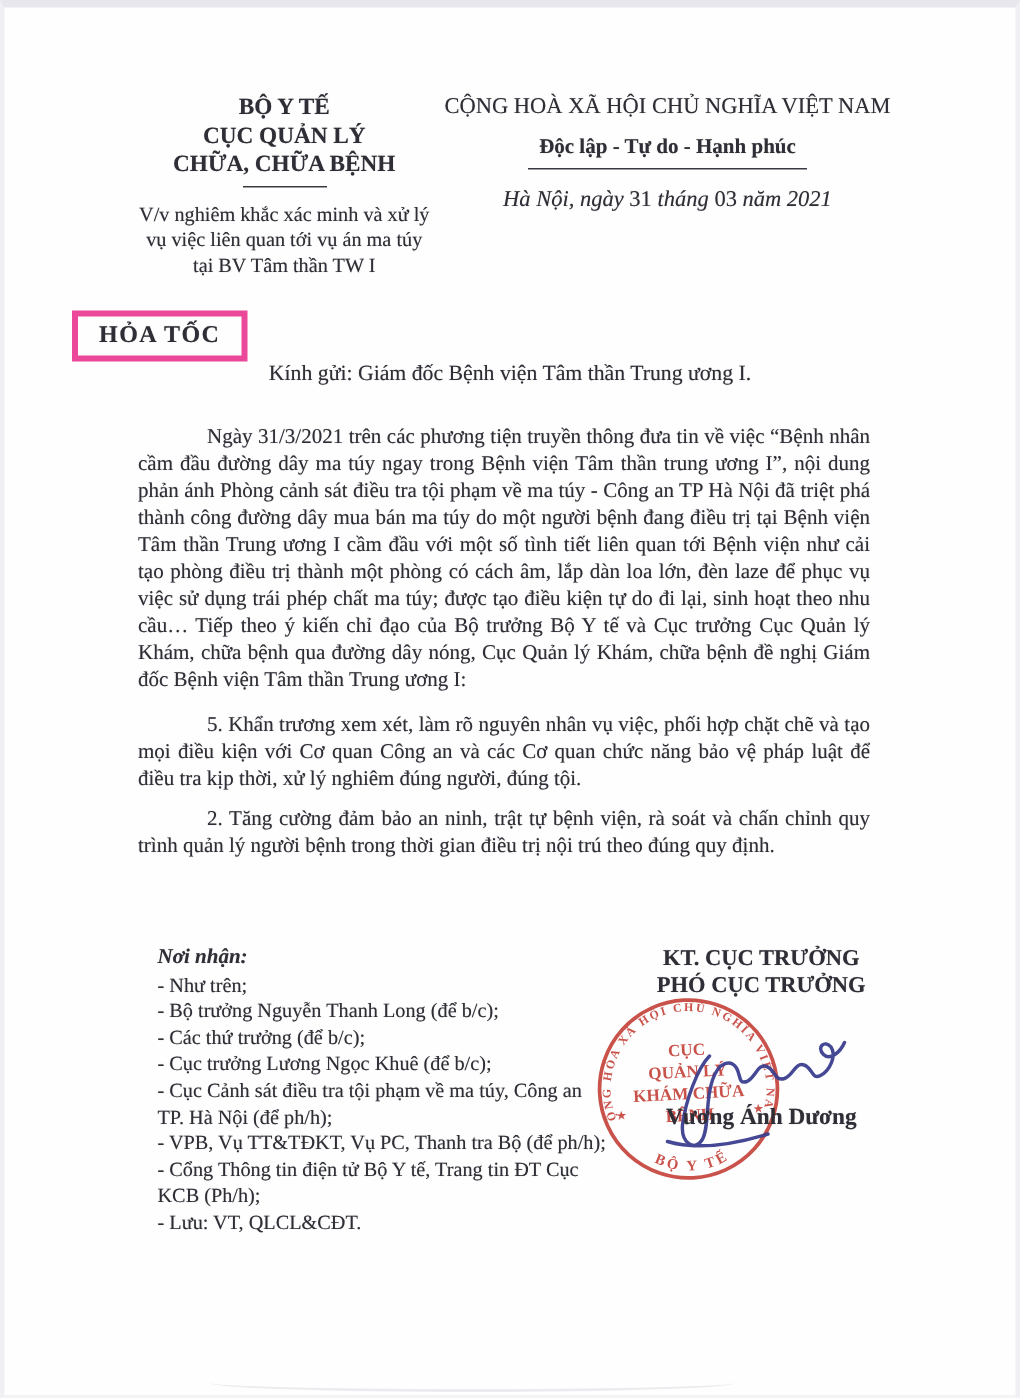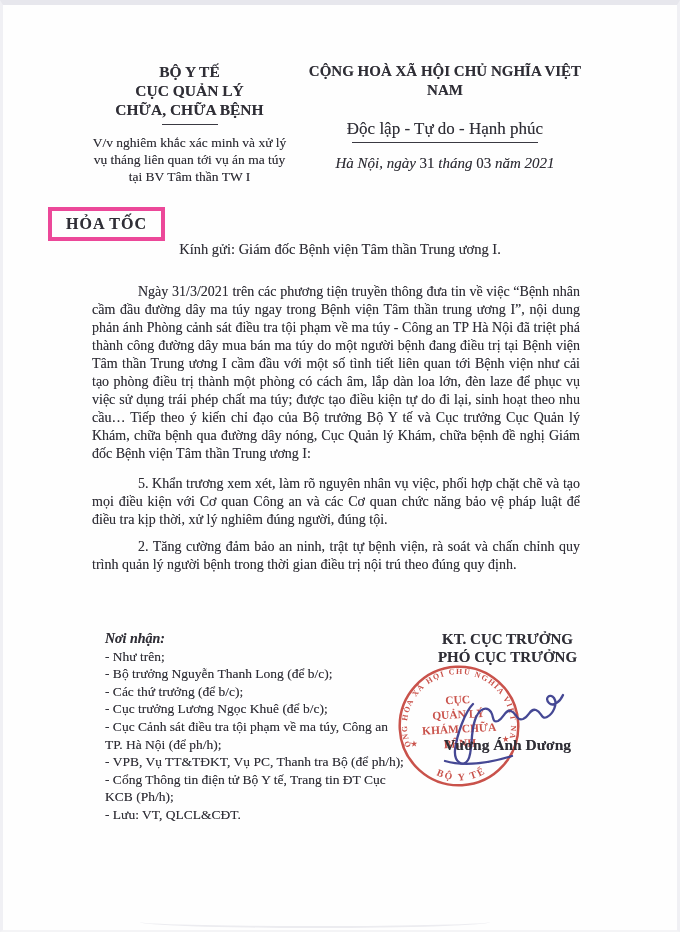--- a/index.html
+++ b/index.html
@@ -9,22 +9,22 @@
     border-right:3px solid #f0f0f4;border-bottom:2px solid #f4f4f6;}
   .txt{color:#2f2e36;text-shadow:0 0 .6px rgba(47,46,54,.45);}
   .abs{position:absolute;}
   
   .hdr-left{left:82px;top:62px;width:215px;text-align:center;}
   .hdr-left .b{font-weight:bold;font-size:15.5px;line-height:19px;}
   .rule-l{width:56px;border:0;border-top:1.4px solid #3a3942;margin:5px auto 9px;}
   .so-line{font-size:14px;line-height:18px;margin-bottom:3px;}
   .subject{font-size:13.5px;line-height:17px;width:196px;margin:0 auto;}
   .hdr-right{left:295px;top:62px;width:300px;text-align:center;}
-  .hdr-right .r1{font-weight:bold;font-size:15px;line-height:19px;}
-  .hdr-right .r2{font-weight:normal;font-size:17px;line-height:18px;margin-top:20px;}
+  .hdr-right .r1{font-weight:normal;font-size:15px;line-height:19px;}
+  .hdr-right .r2{font-weight:bold;font-size:14px;line-height:18px;margin-top:9px;}
   .rule-r{width:186px;border:0;border-top:1.4px solid #3a3942;margin:4px auto 0;}
   .dateline{font-style:italic;font-size:15px;margin-top:12px;}
   .dateline .num{font-style:normal;}
   
   .hoatoc{left:48px;top:207px;border:4px solid #ec4899;padding:4px 14px 4px;
     font-weight:bold;font-size:16px;letter-spacing:1px;background:transparent;}
   .kinhgui{left:0;top:241px;width:680px;text-align:center;font-size:14.5px;}
   
   .body-text{left:92px;top:283px;width:488px;font-size:14px;line-height:18px;}
   .body-text p{margin:0 0 12px;text-align:justify;text-indent:46px;}
@@ -44,21 +44,21 @@
 </head>
 <body>
 
 <div class="photo"></div>
 
 <div class="abs hdr-left txt">
   <div class="b">BỘ Y TẾ</div>
   <div class="b">CỤC QUẢN LÝ</div>
   <div class="b">CHỮA, CHỮA BỆNH</div>
   <hr class="rule-l">
-  <div class="subject">V/v nghiêm khắc xác minh và xử lý vụ tháng liên quan tới vụ án ma túy tại BV Tâm thần TW I</div>
+  <div class="subject">V/v nghiêm khắc xác minh và xử lý vụ việc liên quan tới vụ án ma túy tại BV Tâm thần TW I</div>
 </div>
 
 <div class="abs hdr-right txt">
   <div class="r1">CỘNG HOÀ XÃ HỘI CHỦ NGHĨA VIỆT NAM</div>
   <div class="r2">Độc lập - Tự do - Hạnh phúc</div>
   <hr class="rule-r">
   <div class="dateline">
     <span>Hà Nội, ngày</span>
     <span class="num">31</span>
     <span>tháng</span>

